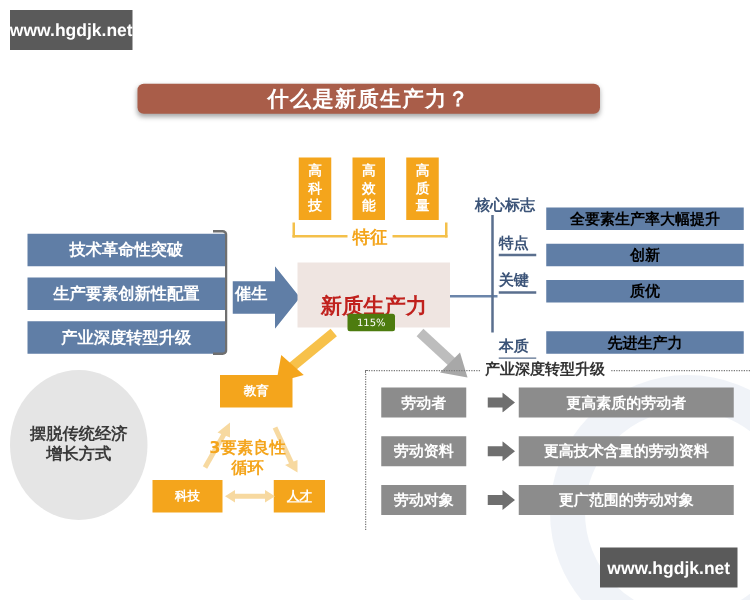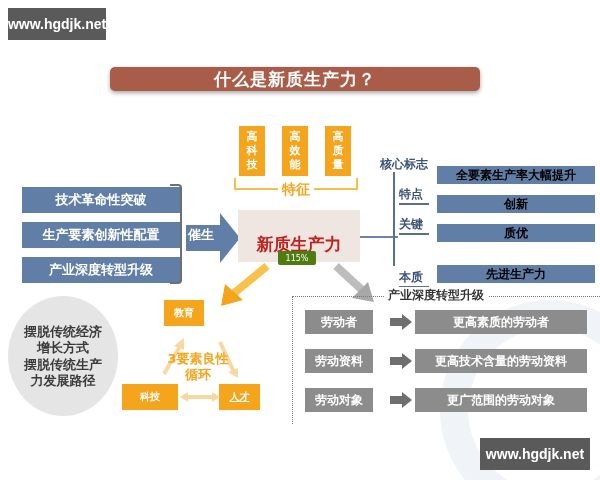--- a/index.html
+++ b/index.html
@@ -171,24 +171,23 @@
   <line x1="52" y1="4" x2="18" y2="32" stroke="#f7c14a" stroke-width="8"></line>
   <polygon points="6,44 10,22 28,38" fill="#f4a51c"></polygon>
 </svg>
 <svg class="abs" style="left:330px;top:262px;" width="50" height="42" viewBox="0 0 50 42">
   <line x1="6" y1="4" x2="32" y2="28" stroke="#bdbdbd" stroke-width="8"></line>
   <polygon points="44,40 22,36 38,20" fill="#a8a8a8"></polygon>
 </svg>
 
 <div class="circle-grey">
   <div style="padding:0 14px;">摆脱传统经济增长方式</div>
-  <div style="padding:0 14px;">摆脱传统生产力发展路径</div>
-</div>
-
-<div class="orange-box" style="left:164px;top:300px;width:40px;height:26px;">教育</div>
+</div>
+
+<div class="orange-box" style="left:176px;top:300px;width:58px;height:26px;">教育</div>
 <div class="orange-box" style="left:122px;top:384px;width:56px;height:26px;">科技</div>
 <div class="orange-box" style="left:219px;top:384px;width:41px;height:26px;text-decoration:underline;">人才</div>
 <svg class="abs" style="left:150px;top:330px;" width="110" height="80" viewBox="0 0 110 80">
   <line x1="14" y1="44" x2="30" y2="16" stroke="#f7d9a0" stroke-width="4"></line>
   <polygon points="34,8 24,16 34,20" fill="#f7d9a0"></polygon>
   <line x1="70" y1="12" x2="84" y2="42" stroke="#f7d9a0" stroke-width="4"></line>
   <polygon points="88,48 78,42 88,38" fill="#f7d9a0"></polygon>
   <line x1="36" y1="67" x2="64" y2="67" stroke="#f7d9a0" stroke-width="4"></line>
   <polygon points="30,67 38,62 38,72" fill="#f7d9a0"></polygon>
   <polygon points="70,67 62,62 62,72" fill="#f7d9a0"></polygon>

